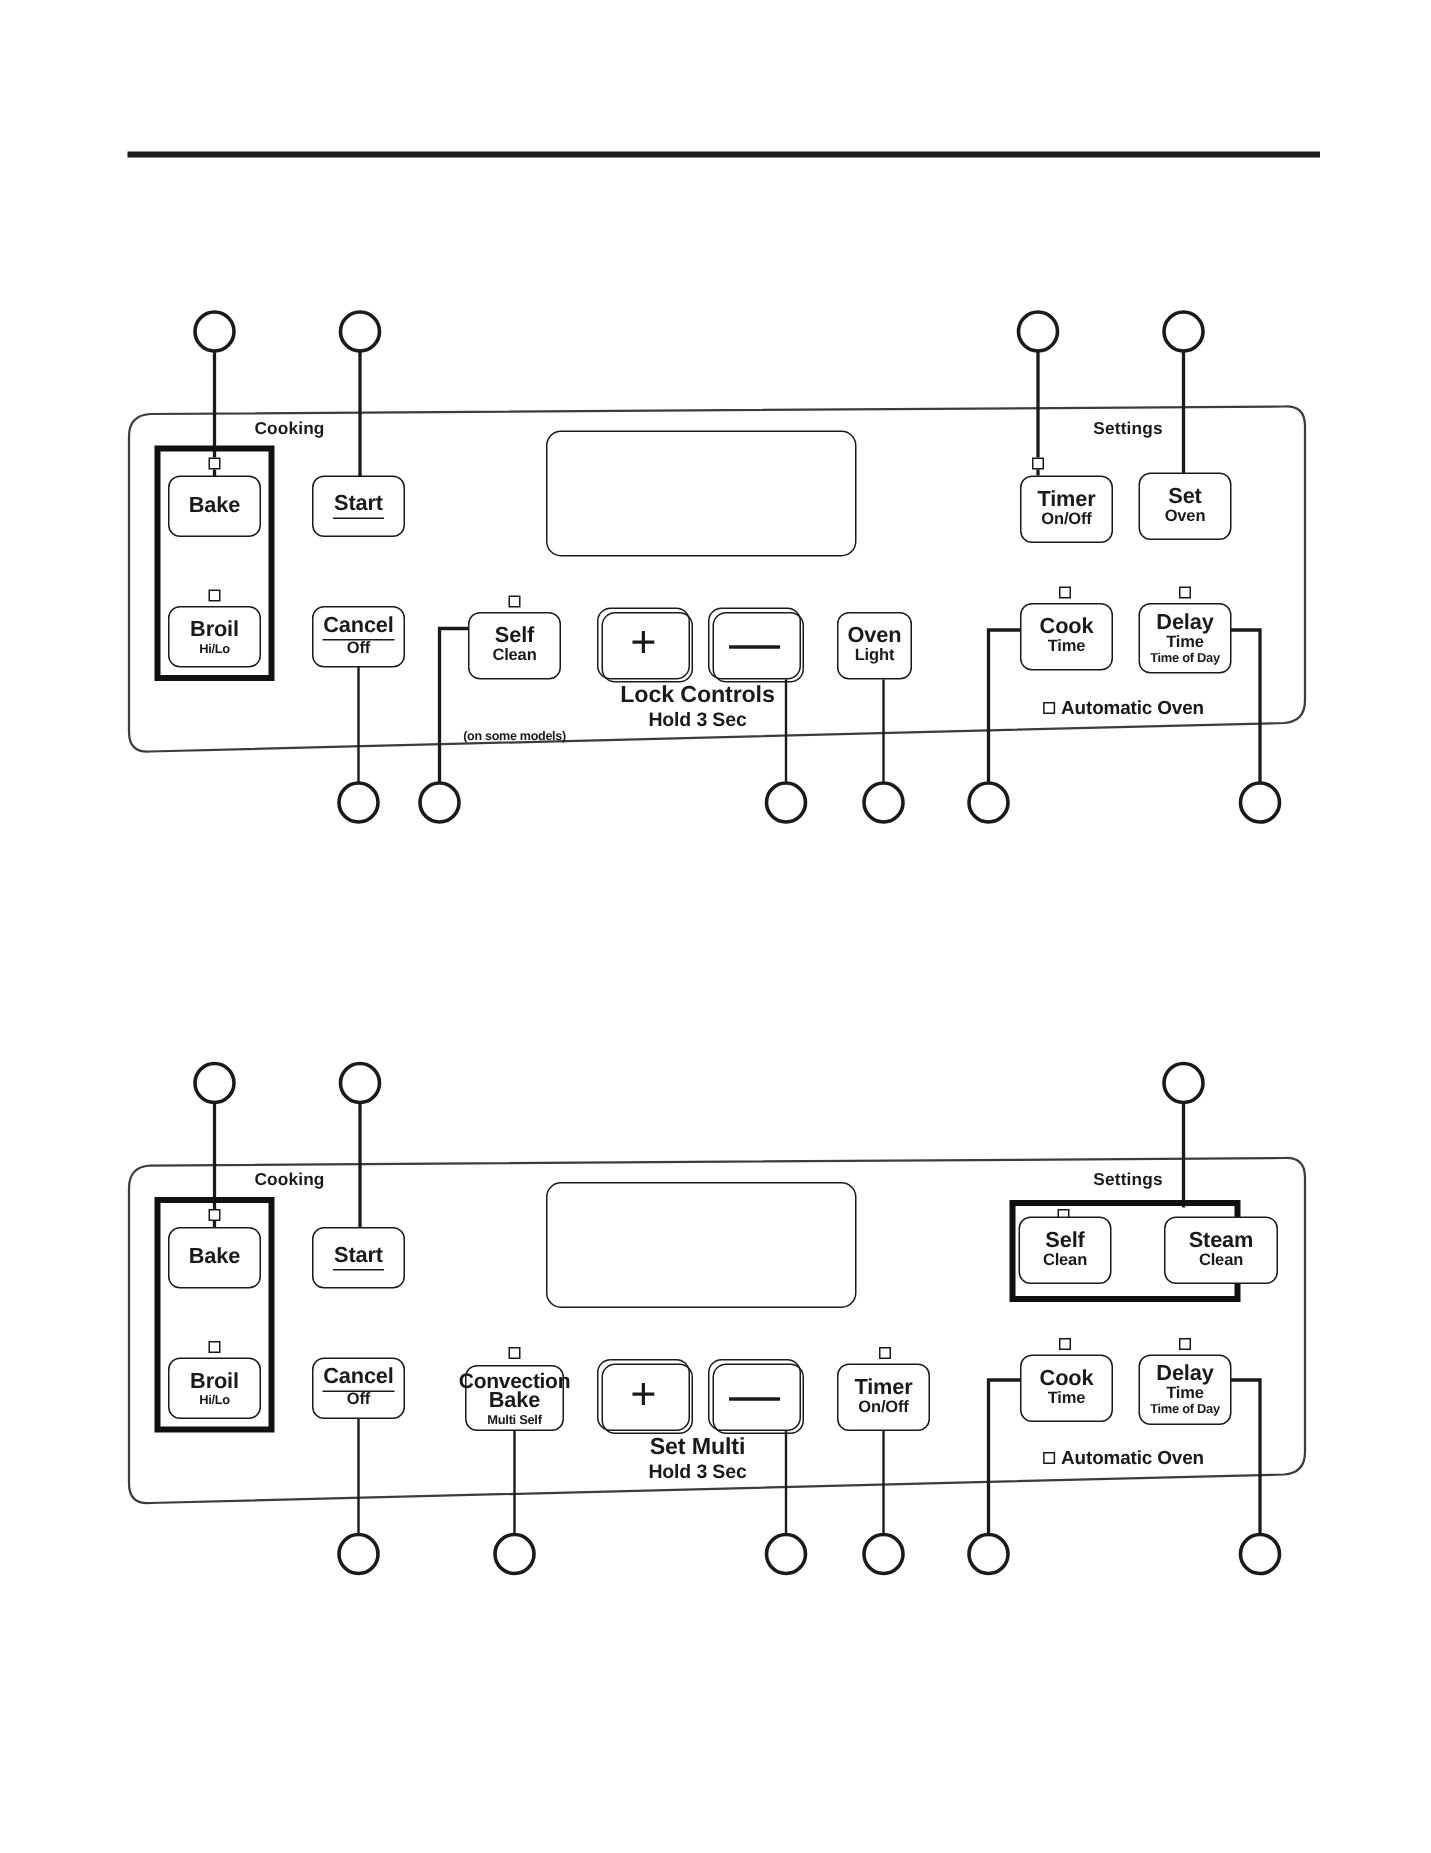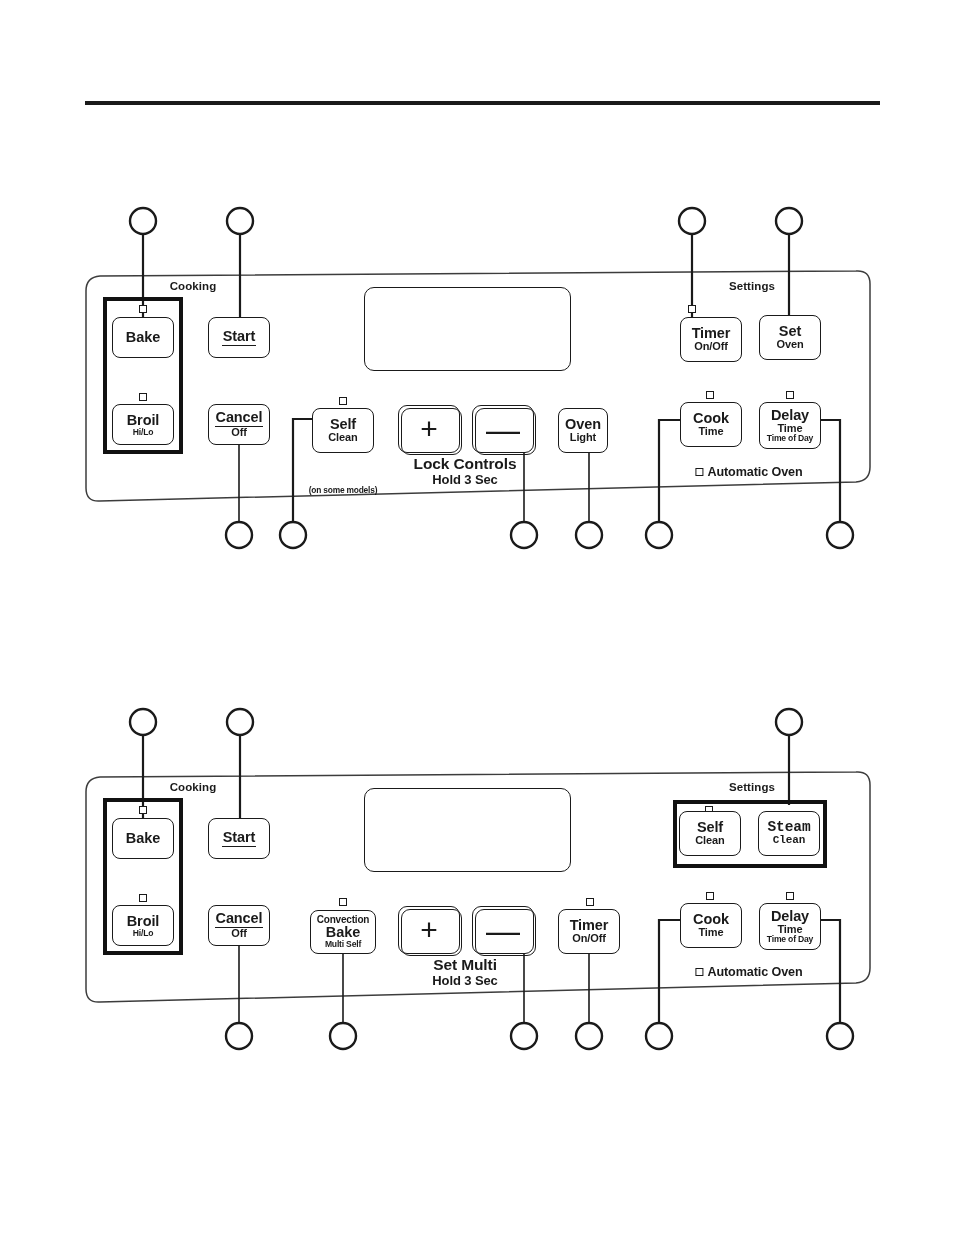--- a/index.html
+++ b/index.html
@@ -14,21 +14,21 @@
   
   .btn{
     position:absolute;box-sizing:border-box;
     border:1.6px solid #1a1a1a;border-radius:8px;background:#fff;
     display:flex;flex-direction:column;align-items:center;justify-content:center;
     line-height:1.03;text-align:center;z-index:6;
   }
   .btn .l1{font-size:14.5px;font-weight:700;letter-spacing:-0.1px;}
   .btn .l2{font-size:11px;font-weight:700;letter-spacing:-0.1px;}
   .btn .sub{font-size:8.6px;font-weight:700;letter-spacing:-0.2px;margin-top:0px;}
-  .btn .sup{font-size:10px;font-weight:700;letter-spacing:-0.2px;margin-bottom:0px;}
+  .btn .sup{font-size:14px;font-weight:700;letter-spacing:-0.2px;margin-bottom:0px;}
   .btn.u .l1{border-bottom:1.6px solid #1a1a1a;padding:0 1px 1px 1px;text-align:right;}
   
   .btn.key{border-radius:9px;}
   .btn.key::after{
     content:"";position:absolute;left:2px;top:2px;right:-3px;bottom:-3px;
     border:1.6px solid #1a1a1a;border-radius:9px;z-index:-1;
   }
   .glyph{font-size:30px;font-weight:500;line-height:1;}
   .glyph.minus{font-size:34px;}
 
@@ -279,21 +279,21 @@
   <div class="btn" style="left:558px;top:897px;width:62px;height:45px;">
     <span class="l1">Timer</span>
     <span class="l2">On/Off</span>
   </div>
 
   <div class="btn" style="left:679px;top:799px;width:62px;height:45px;">
     <span class="l1">Self</span>
     <span class="l2">Clean</span>
   </div>
 
-  <div class="btn" style="left:758px;top:799px;width:62px;height:45px;font-family:Liberation Mono, monospace;">
+  <div class="btn" style="left:776px;top:799px;width:76px;height:45px;">
     <span class="l1">Steam</span>
     <span class="l2">Clean</span>
   </div>
 
   <div class="btn" style="left:680px;top:891px;width:62px;height:45px;">
     <span class="l1">Cook</span>
     <span class="l2">Time</span>
   </div>
 
   <div class="btn" style="left:759px;top:891px;width:62px;height:47px;">

